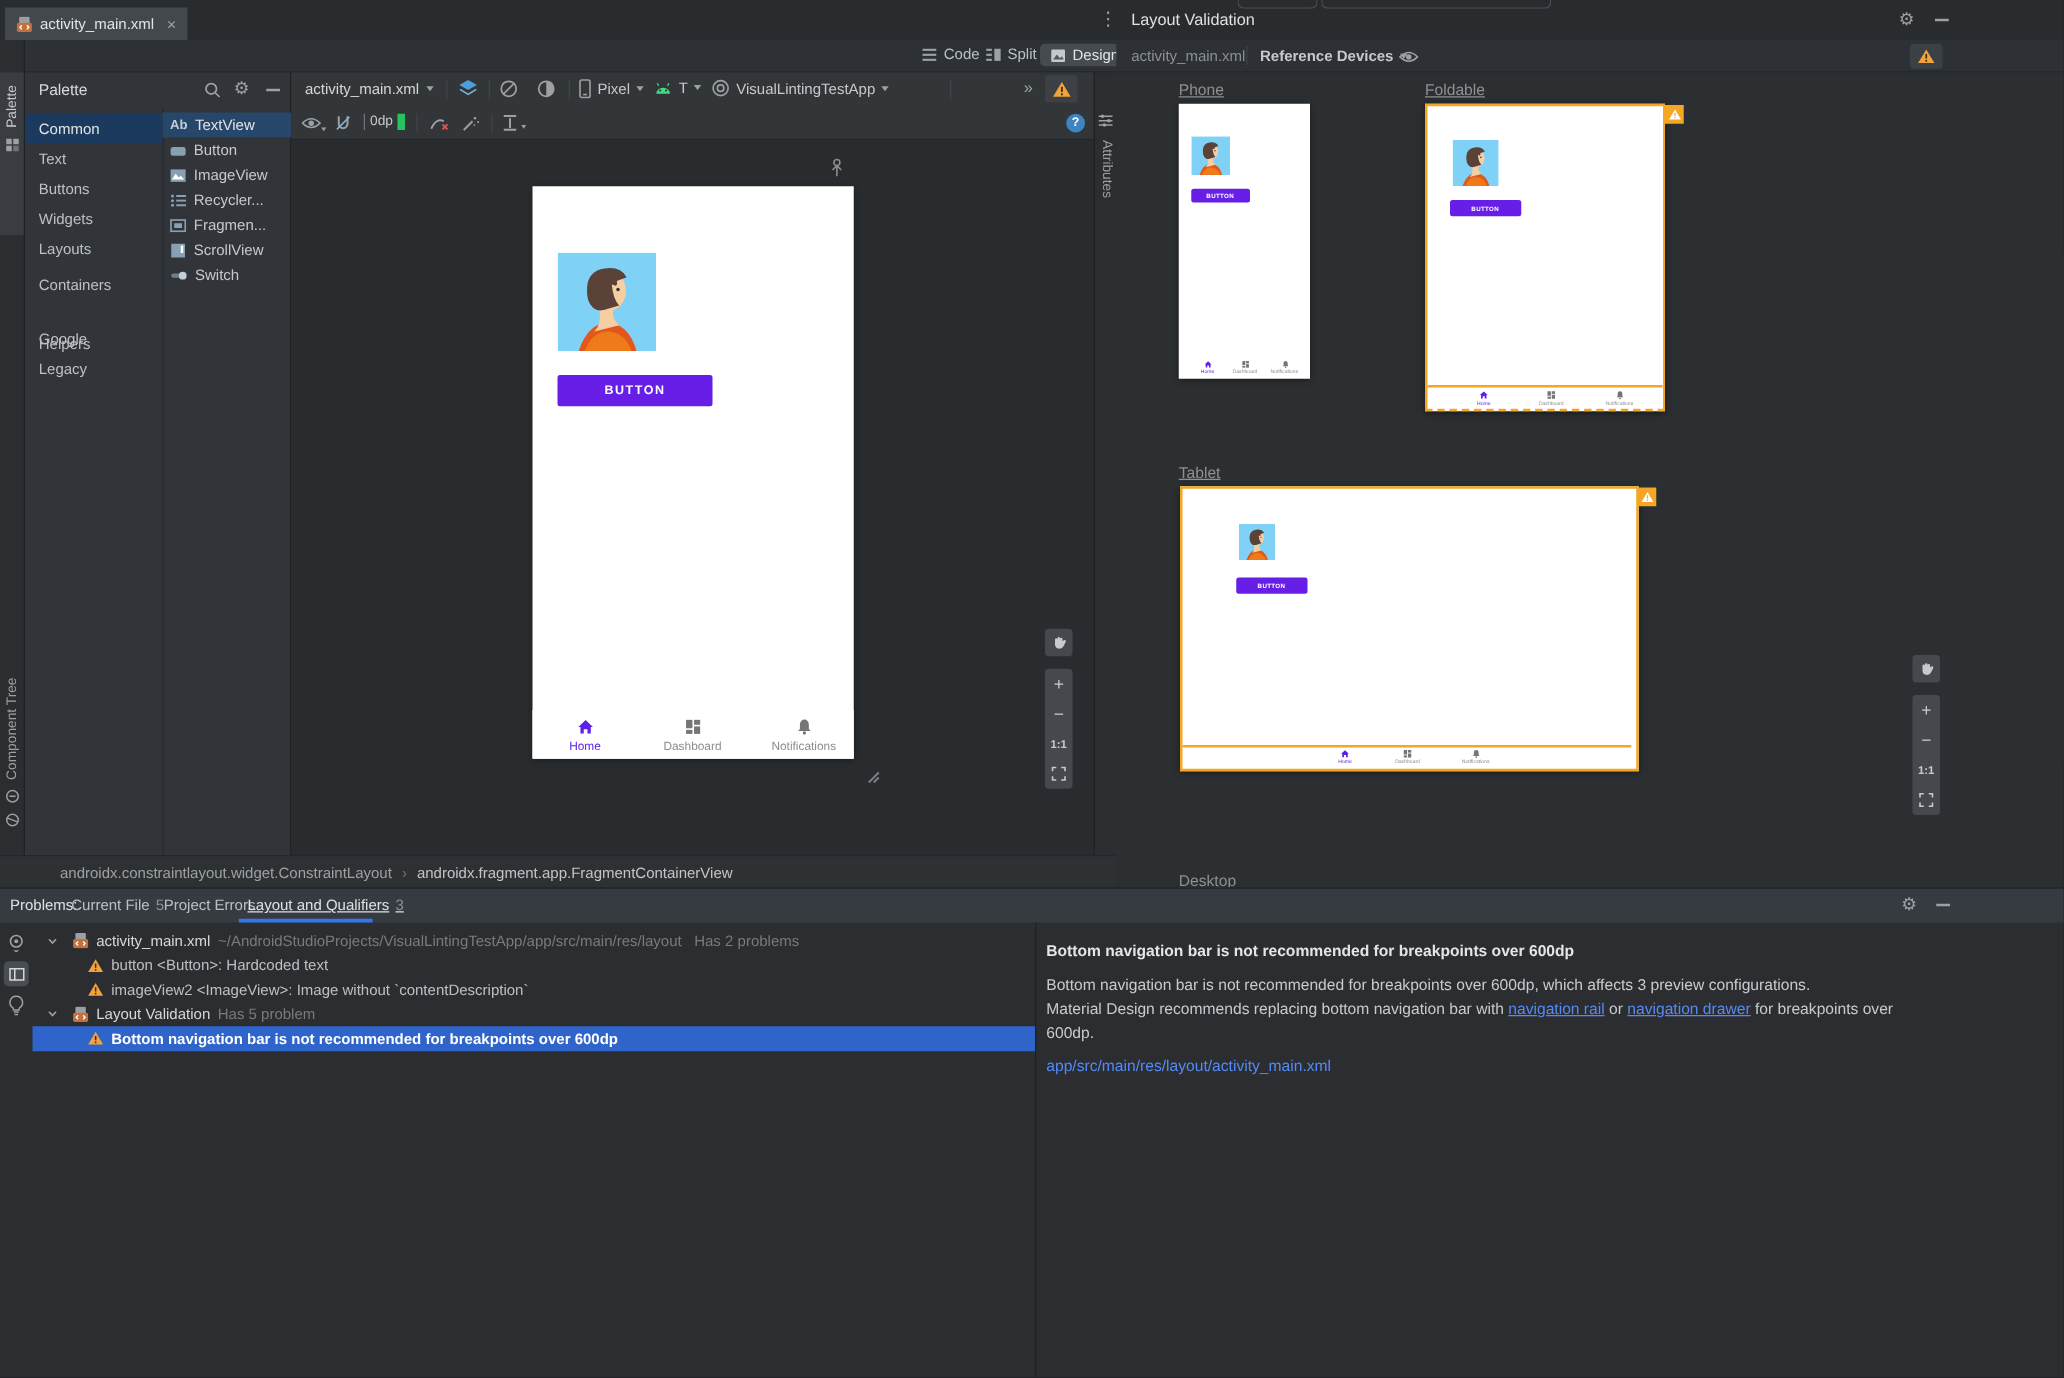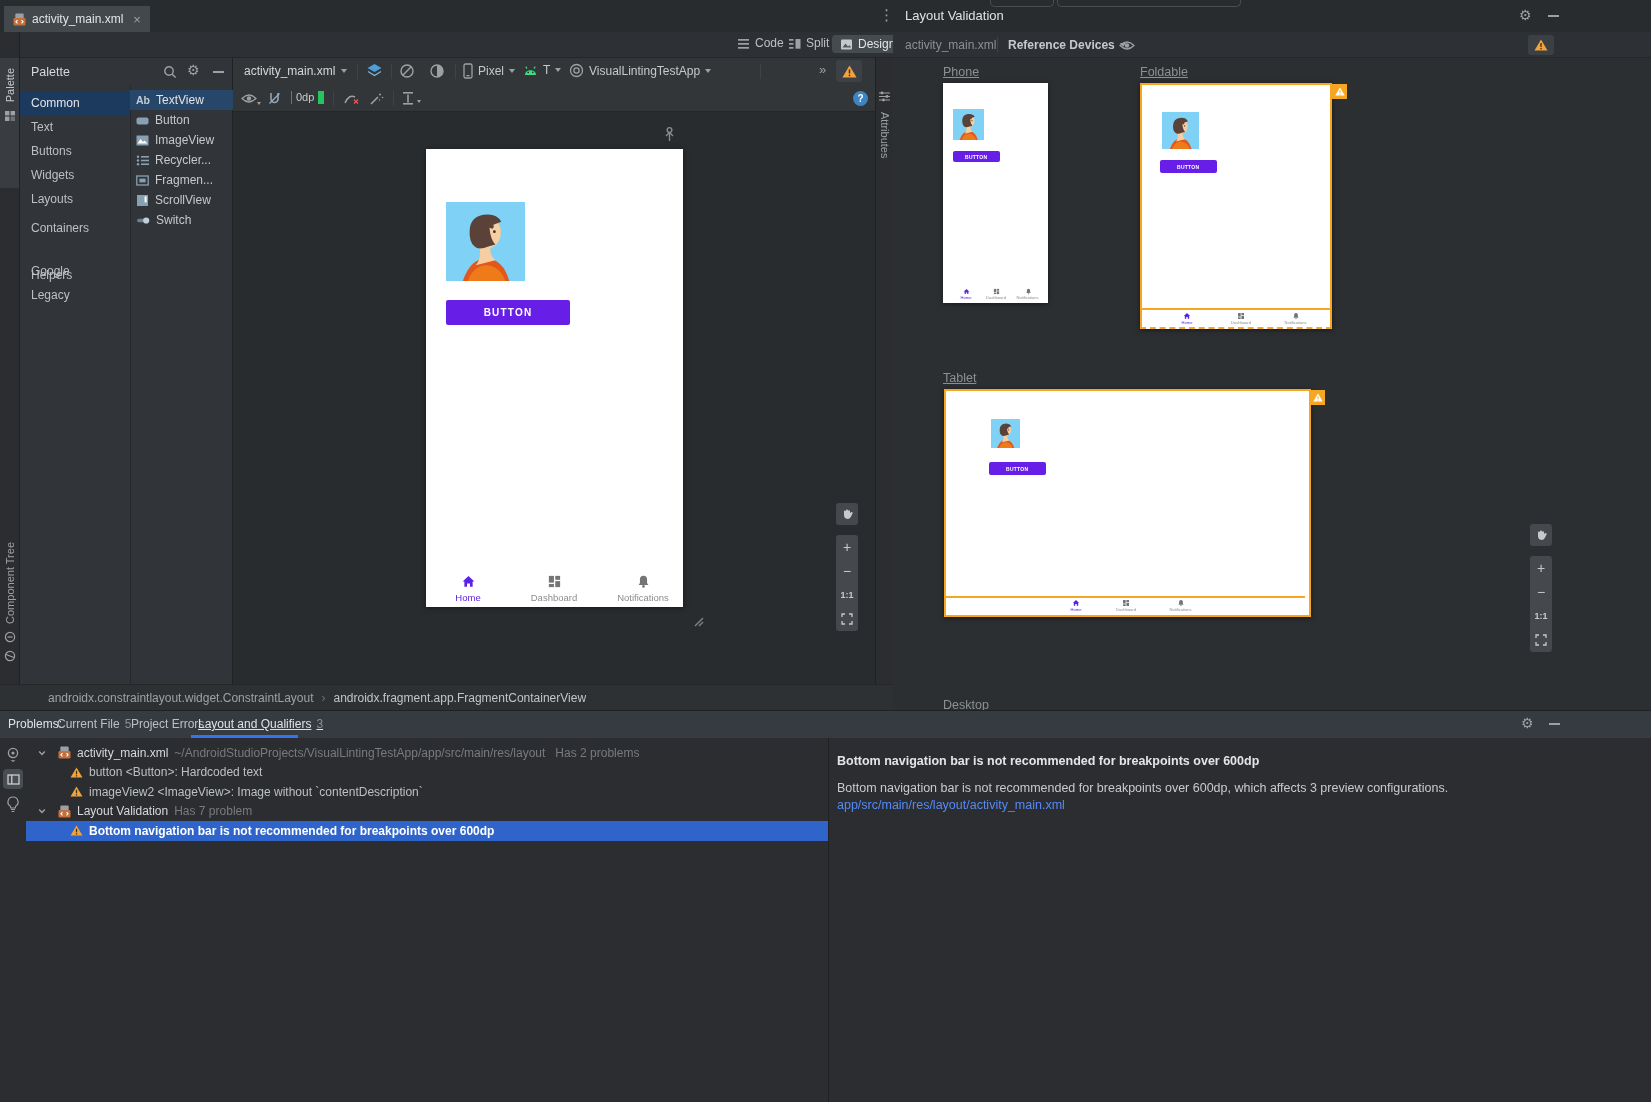--- a/index.html
+++ b/index.html
@@ -613,32 +613,35 @@
         <span style="color:#bcc0c3;">imageView2 &lt;ImageView&gt;: Image without `contentDescription`</span>
       </div>
       <div class="tree-row" style="top:63.5px;padding-left:12px;">
         <svg width="8" height="8">
             <use href="#sym-chev"></use>
           </svg>
         <svg width="13" height="13" style="margin-left:6px;">
             <use href="#sym-xmlfile"></use>
           </svg>
         <span style="color:#d6d9db;">Layout Validation</span>
-        <span class="dim">Has 7 problem</span>
+        <span class="dim">Has 5 problem</span>
       </div>
       <div class="tree-row sel" style="top:83px;padding-left:44px;">
         <svg width="13" height="11">
             <use href="#sym-warn"></use>
           </svg>
         <span style="color:#fff;font-weight:600;">Bottom navigation bar is not recommended for breakpoints over 600dp</span>
       </div>
     </div>
 
     <div class="abs" style="left:828px;top:27px;width:1px;height:365px;background:#1f2123;"></div>
 
     <div class="abs" style="left:829px;top:27px;width:820px;height:365px;padding:16px 0 0 8px;box-sizing:border-box;">
       <div style="font-weight:bold;font-size:12.5px;color:#e3e5e7;margin-bottom:11px;">Bottom navigation bar is not recommended for breakpoints over 600dp</div>
       <p class="detail-body">Bottom navigation bar is not recommended for breakpoints over 600dp, which affects 3 preview configurations.</p>
+      <p class="detail-body" style="margin-bottom:10px;">
+        <span>Material Design recommends replacing bottom navigation bar with </span><a href="#">navigation rail</a><span> or </span><a href="#">navigation drawer</a><span> for breakpoints over 600dp.</span>
+      </p>
       <a href="#" style="color:#548af7;font-size:12.5px;text-decoration:none;">app/src/main/res/layout/activity_main.xml</a>
     </div>
   </div>
 
 </div>
 
 </body></html>

